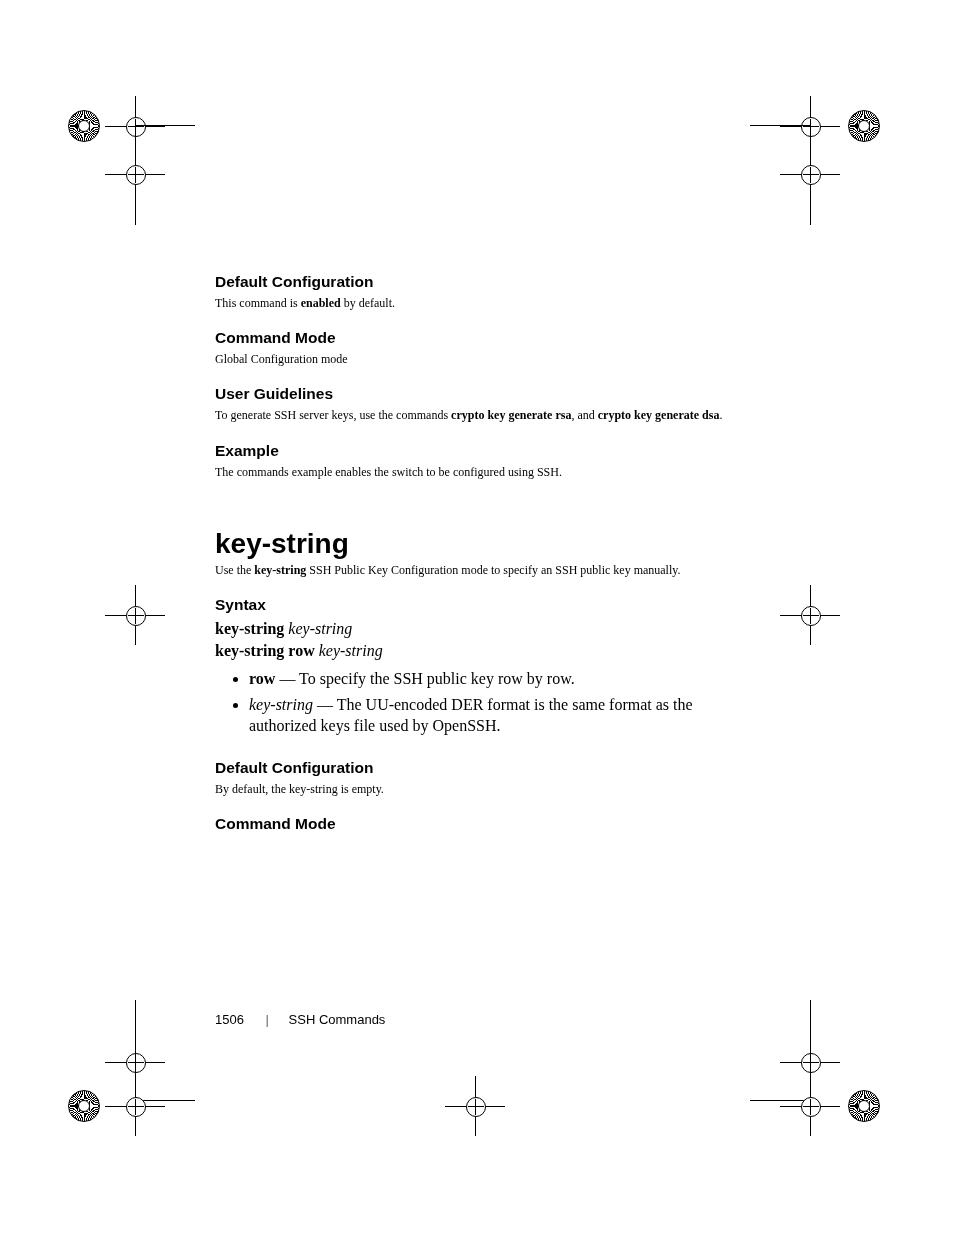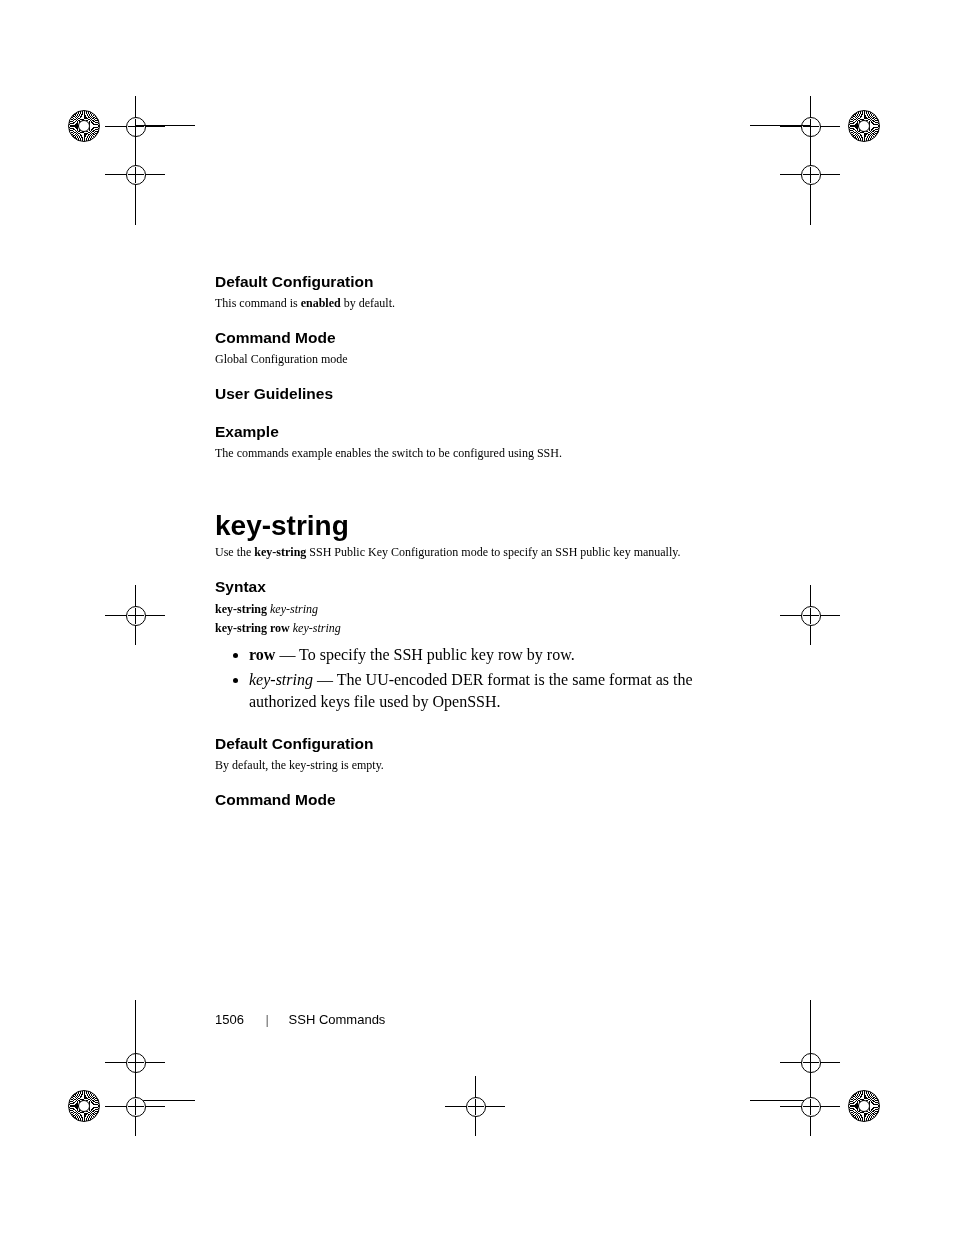--- a/index.html
+++ b/index.html
@@ -34,21 +34,21 @@
   }
   .body-text .bold { font-weight: bold; }
   .main-head {
     font-family: Arial, Helvetica, sans-serif;
     font-weight: bold;
     font-size: 28px;
     margin: 0;
     padding-top: 48px;
   }
   .syntax-line {
-    font-size: 12px;
+    font-size: 16px;
     margin: 4px 0 0 0;
   }
   .syntax-line .bold { font-weight: bold; }
   .syntax-line .ital { font-style: italic; }
   ul.bullets {
     margin: 8px 0 0 0;
     padding-left: 34px;
   }
   ul.bullets li {
     font-size: 16px;
@@ -129,20 +129,23 @@
 
   <h4 class="section-head" style="padding-top:0">Default Configuration</h4>
   <p class="body-text">
     <span>This command is </span><span class="bold">enabled</span><span> by default.</span>
   </p>
 
   <h4 class="section-head">Command Mode</h4>
   <p class="body-text">Global Configuration mode</p>
 
   <h4 class="section-head">User Guidelines</h4>
+  <p class="body-text">
+    <span>To generate SSH server keys, use the commands </span><span class="bold">crypto key generate rsa</span><span>, and </span><span class="bold">crypto key generate dsa</span><span>.</span>
+  </p>
 
   <h4 class="section-head">Example</h4>
   <p class="body-text">The commands example enables the switch to be configured using SSH.</p>
 
   <h2 class="main-head">key-string</h2>
   <p class="body-text">
     <span>Use the </span><span class="bold">key-string</span><span> SSH Public Key Configuration mode to specify an SSH public key manually.</span>
   </p>
 
   <h4 class="section-head">Syntax</h4>

